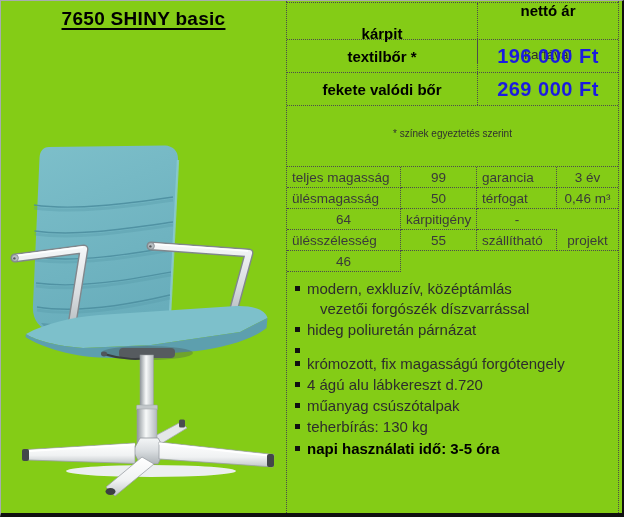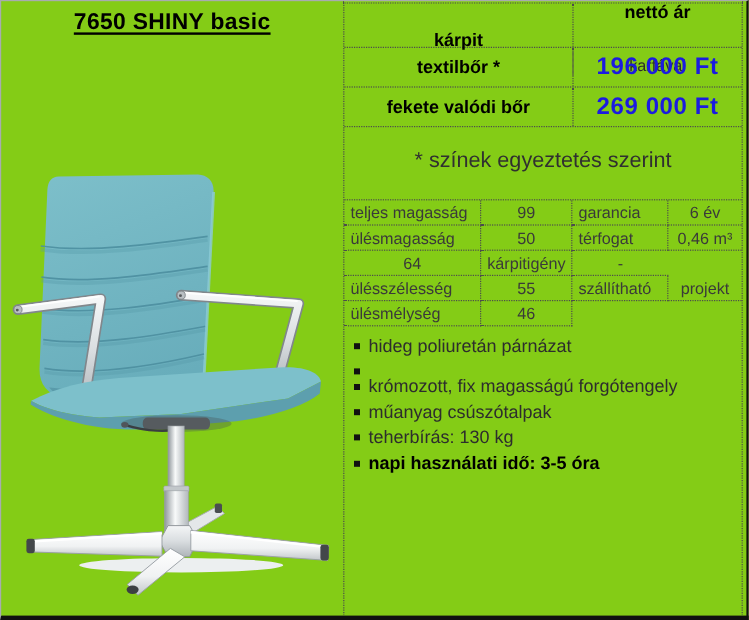--- a/index.html
+++ b/index.html
@@ -30,21 +30,21 @@
   .pt-header { height:36px; }
   .pt-price-row { height:32px; }
   .pt-label { font-weight:bold; font-size:15px; color:#000; }
   .pt-head2 { flex-direction:column; line-height:16px;gap:28px; }
   .pt-head2 .l1 { font-weight:bold; font-size:15px; color:#000; }
   .pt-head2 .l2 { font-size:13.5px; color:#2c2c2c; }
   .pt-price { font-weight:bold; font-size:20px; color:#1b1be0; letter-spacing:.5px; }
 
   
   .asterisk-note { position:absolute; top:101px; height:63px; left:0; right:0;
-    display:flex; align-items:center; justify-content:center; font-size:18px; color:#303030; }
+    display:flex; align-items:center; justify-content:center; font-size:10px; color:#303030; }
 
   
   .spec-table { position:absolute; top:165px; left:0; right:0; border-top:1px dotted #4c4c4c; }
   .sp-row { display:grid; grid-template-columns:114px 76px 80px auto; height:21px; }
   .sp-cell { box-sizing:border-box; display:flex; align-items:center; font-size:13.5px; color:#3a3a3a;
     border-bottom:1px dotted #4c4c4c; }
   .sp-label { padding-left:5px; }
   .sp-val { justify-content:center; }
   .sp-cell.vline { border-right:1px dotted #4c4c4c; }
   .sp-cell.blank { border-bottom:none; }
@@ -190,58 +190,68 @@
       </div>
     </div>
 
     <div class="asterisk-note">* színek egyeztetés szerint</div>
 
     <div class="spec-table">
       <div class="sp-row">
         <div class="sp-cell sp-label vline">teljes magasság</div>
         <div class="sp-cell sp-val vline">99</div>
         <div class="sp-cell sp-label vline">garancia</div>
-        <div class="sp-cell sp-val">6 év</div>
+        <div class="sp-cell sp-val">3 év</div>
       </div>
       <div class="sp-row">
         <div class="sp-cell sp-label vline">ülésmagasság</div>
         <div class="sp-cell sp-val vline">50</div>
         <div class="sp-cell sp-label vline">térfogat</div>
         <div class="sp-cell sp-val">0,46 m³</div>
       </div>
       <div class="sp-row">
         <div class="sp-cell sp-val vline">64</div>
         <div class="sp-cell sp-label vline">kárpitigény</div>
         <div class="sp-cell sp-val">-</div>
       </div>
       <div class="sp-row">
         <div class="sp-cell sp-label vline">ülésszélesség</div>
         <div class="sp-cell sp-val vline">55</div>
         <div class="sp-cell sp-label vline">szállítható</div>
         <div class="sp-cell sp-val">projekt</div>
       </div>
       <div class="sp-row">
-        <div class="sp-cell sp-label vline">ülésmélység</div>
         <div class="sp-cell sp-val vline">46</div>
         <div class="sp-cell blank"></div>
         <div class="sp-cell blank"></div>
       </div>
     </div>
 
     <div class="features">
       <div class="feat">
         <span class="bullet-sq"></span>
+        <span class="feat-text">
+          <span>modern, exkluzív, középtámlás</span><br>
+          <span class="feat-line2">vezetői forgószék díszvarrással</span>
+        </span>
+      </div>
+      <div class="feat">
+        <span class="bullet-sq"></span>
         <span class="feat-text">hideg poliuretán párnázat</span>
       </div>
       <div class="feat">
         <span class="bullet-sq"></span>
       </div>
       <div class="feat">
         <span class="bullet-sq"></span>
         <span class="feat-text">krómozott, fix magasságú forgótengely</span>
+      </div>
+      <div class="feat">
+        <span class="bullet-sq"></span>
+        <span class="feat-text">4 ágú alu lábkereszt d.720</span>
       </div>
       <div class="feat">
         <span class="bullet-sq"></span>
         <span class="feat-text">műanyag csúszótalpak</span>
       </div>
       <div class="feat">
         <span class="bullet-sq"></span>
         <span class="feat-text">teherbírás: 130 kg</span>
       </div>
       <div class="feat bold-item">

